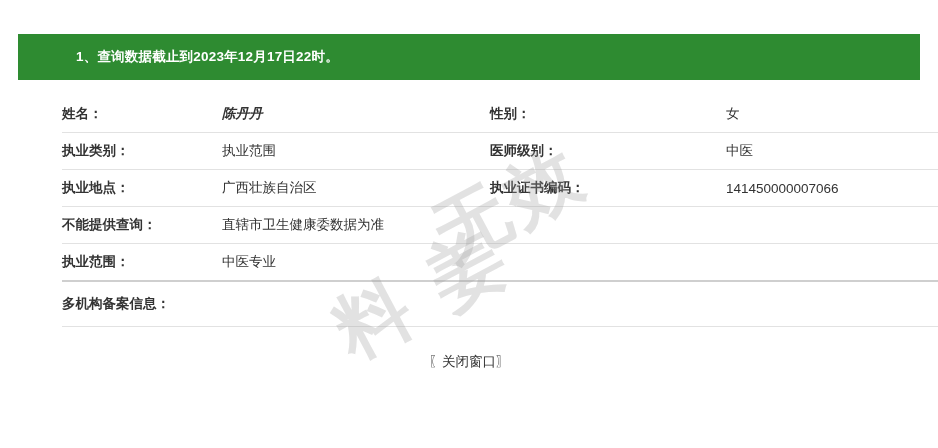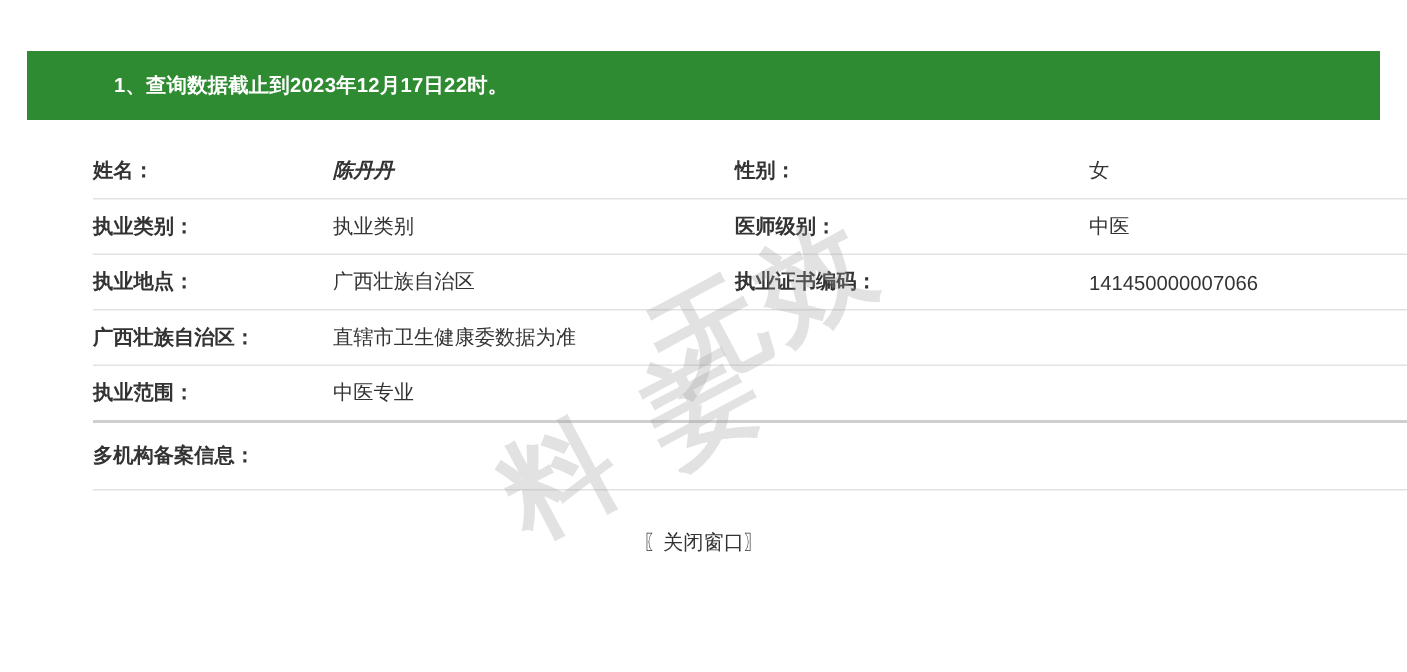--- a/index.html
+++ b/index.html
@@ -143,32 +143,32 @@
   <table class="info-table">
     <tbody>
       <tr>
         <td class="lbl col-l1">姓名：</td>
         <td class="val col-v1">陈丹丹</td>
         <td class="lbl col-l2">性别：</td>
         <td class="val-plain col-v2">女</td>
       </tr>
       <tr>
         <td class="lbl col-l1">执业类别：</td>
-        <td class="val-plain col-v1">执业类别</td>
+        <td class="val-plain col-v1">执业范围</td>
         <td class="lbl col-l2">医师级别：</td>
         <td class="val-plain col-v2">中医</td>
       </tr>
       <tr>
         <td class="lbl col-l1">执业地点：</td>
         <td class="val-plain col-v1">广西壮族自治区</td>
         <td class="lbl col-l2">执业证书编码：</td>
         <td class="val-plain col-v2">141450000007066</td>
       </tr>
       <tr>
-        <td class="lbl col-l1">广西壮族自治区：</td>
+        <td class="lbl col-l1">不能提供查询：</td>
         <td class="val-plain col-v1" colspan="3">直辖市卫生健康委数据为准</td>
       </tr>
       <tr>
         <td class="lbl col-l1">执业范围：</td>
         <td class="val-plain col-v1" colspan="3">中医专业</td>
       </tr>
       <tr class="section-title-row">
         <td class="section-sep" colspan="4">多机构备案信息：</td>
       </tr>
     </tbody>

